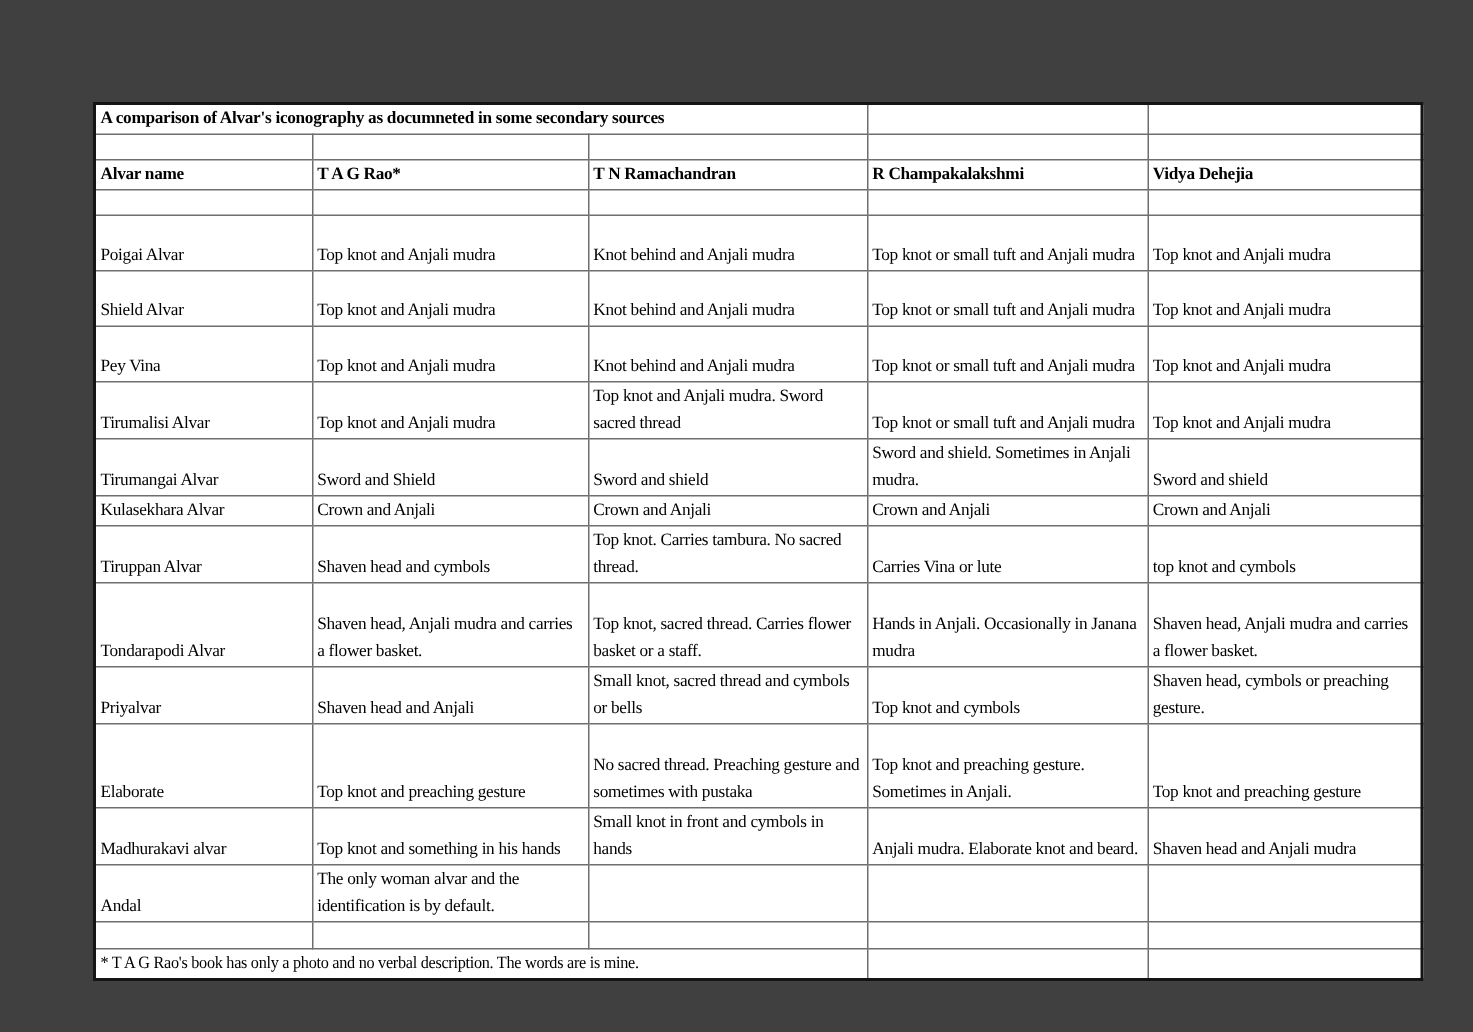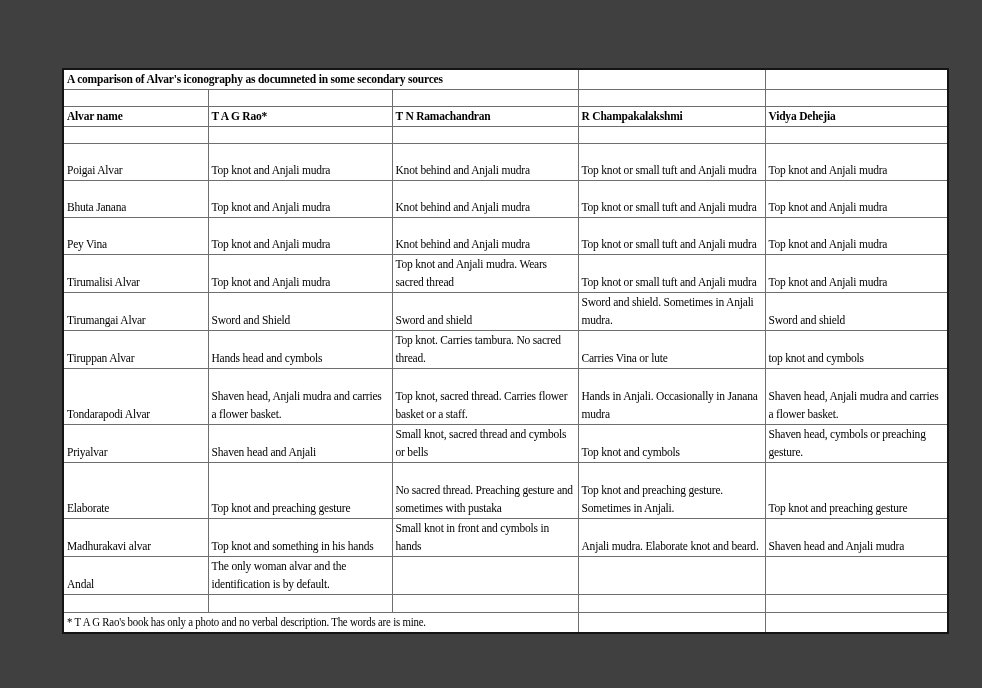--- a/index.html
+++ b/index.html
@@ -114,55 +114,62 @@
 
     <tr class="rh2">
       <td>Poigai Alvar</td>
       <td>Top knot and Anjali mudra</td>
       <td>Knot behind and Anjali mudra</td>
       <td>Top knot or small tuft and Anjali mudra</td>
       <td>Top knot and Anjali mudra</td>
     </tr>
 
     <tr class="rh2">
-      <td>Bhuta Janana</td>
+      <td>Shield Alvar</td>
       <td>Top knot and Anjali mudra</td>
       <td>Knot behind and Anjali mudra</td>
       <td>Top knot or small tuft and Anjali mudra</td>
       <td>Top knot and Anjali mudra</td>
     </tr>
 
     <tr class="rh2">
       <td>Pey Vina</td>
       <td>Top knot and Anjali mudra</td>
       <td>Knot behind and Anjali mudra</td>
       <td>Top knot or small tuft and Anjali mudra</td>
       <td>Top knot and Anjali mudra</td>
     </tr>
 
     <tr class="rh2">
       <td>Tirumalisi Alvar</td>
       <td>Top knot and Anjali mudra</td>
-      <td>Top knot and Anjali mudra. Wears sacred thread</td>
+      <td>Top knot and Anjali mudra. Sword sacred thread</td>
       <td>Top knot or small tuft and Anjali mudra</td>
       <td>Top knot and Anjali mudra</td>
     </tr>
 
     <tr class="rh2">
       <td>Tirumangai Alvar</td>
       <td>Sword and Shield</td>
       <td>Sword and shield</td>
       <td>Sword and shield. Sometimes in Anjali mudra.</td>
       <td>Sword and shield</td>
     </tr>
 
+    <tr class="rh1">
+      <td>Kulasekhara Alvar</td>
+      <td>Crown and Anjali</td>
+      <td>Crown and Anjali</td>
+      <td>Crown and Anjali</td>
+      <td>Crown and Anjali</td>
+    </tr>
 
     <tr class="rh2">
       <td>Tiruppan Alvar</td>
-      <td>Hands head and cymbols</td>
+      <td>Shaven head and cymbols</td>
       <td>Top knot. Carries tambura. No sacred thread.</td>
       <td>Carries Vina or lute</td>
       <td>top knot and cymbols</td>
     </tr>
 
     <tr class="rh3">
       <td>Tondarapodi Alvar</td>
       <td>Shaven head, Anjali mudra and carries a flower basket.</td>
       <td>Top knot, sacred thread. Carries flower basket or a staff.</td>
       <td>Hands in Anjali. Occasionally in Janana mudra</td>

